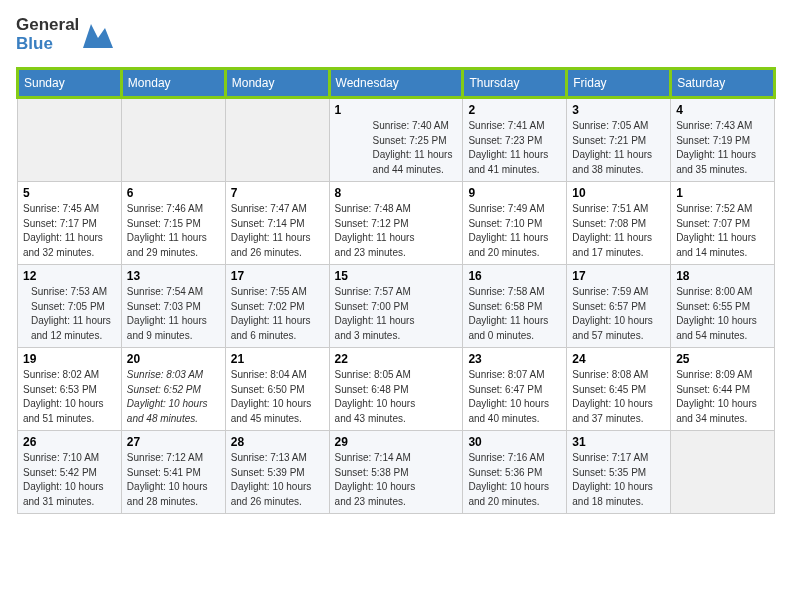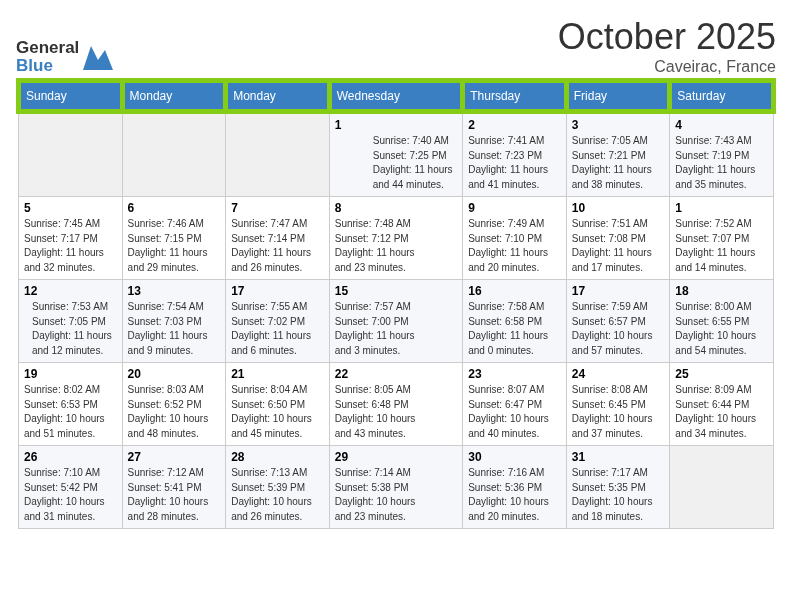--- a/index.html
+++ b/index.html
@@ -6,22 +6,22 @@
     body {
       font-family: Arial, sans-serif;
       background: #fff;
       width: 792px;
       min-height: 612px;
       padding: 16px;
     }
     .header {
       display: flex;
       justify-content: space-between;
-      align-items: flex-end;
-      margin-bottom: 2px;
+      align-items: center;
+      margin-bottom: 14px;
     }
     .logo {
       display: flex;
       align-items: center;
       gap: 4px;
     }
     .title-block { text-align: right; }
     .month-title { font-size: 36px; color: #333; font-weight: 300; }
     .subtitle { font-size: 16px; color: #555; }
     table {
@@ -29,21 +29,21 @@
       border-collapse: collapse;
       font-size: 10.5px;
     }
     thead tr th {
       background: #3a7fc1;
       color: #fff;
       text-align: left;
       padding: 6px 5px;
       font-size: 12px;
       font-weight: normal;
-      border: 5px solid #84cc16;
+      border: 3px solid #84cc16;
     }
     tbody tr td {
       vertical-align: top;
       border: 1px solid #ccc;
       padding: 4px 5px;
       min-width: 100px;
       height: 80px;
       background: #fff;
     }
     tbody tr:nth-child(odd) td { background: #f5f7fa; }
@@ -58,24 +58,20 @@
 <div class="header">
   <div class="logo">
     <div style="display:flex;flex-direction:column;line-height:1.1">
       <span style="font-size:17px;font-weight:bold;color:#333;">General</span>
       <span style="font-size:17px;font-weight:bold;color:#3a7fc1;">Blue</span>
     </div>
     <svg width="30" height="30" viewBox="0 0 30 30">
       <polygon points="0,28 8,4 15,18 22,8 30,28" fill="#3a7fc1"></polygon>
     </svg>
   </div>
-  <div class="title-block">
-    <div class="month-title">October 2025</div>
-    <div class="subtitle">Caveirac, France</div>
-  </div>
 </div>
 
 <table>
   <thead>
     <tr id="header-row">
         <th>Sunday</th>
         <th>Monday</th>
         <th>Monday</th>
         <th>Wednesday</th>
         <th>Thursday</th>
@@ -222,21 +218,21 @@
       <tr>
         <td>
           <span class="day-num">19</span>
           <div class="day-info" style="white-space: pre-line;">Sunrise: 8:02 AM
 Sunset: 6:53 PM
 Daylight: 10 hours
 and 51 minutes.</div>
         </td>
         <td>
           <span class="day-num">20</span>
-          <div class="day-info" style="white-space: pre-line;">Sunrise: 8:03 AM
+          <div class="day-info" style="white-space: pre-line; font-style: italic;">Sunrise: 8:03 AM
 Sunset: 6:52 PM
 Daylight: 10 hours
 and 48 minutes.</div>
         </td>
         <td>
           <span class="day-num">21</span>
           <div class="day-info" style="white-space: pre-line;">Sunrise: 8:04 AM
 Sunset: 6:50 PM
 Daylight: 10 hours
 and 45 minutes.</div>

